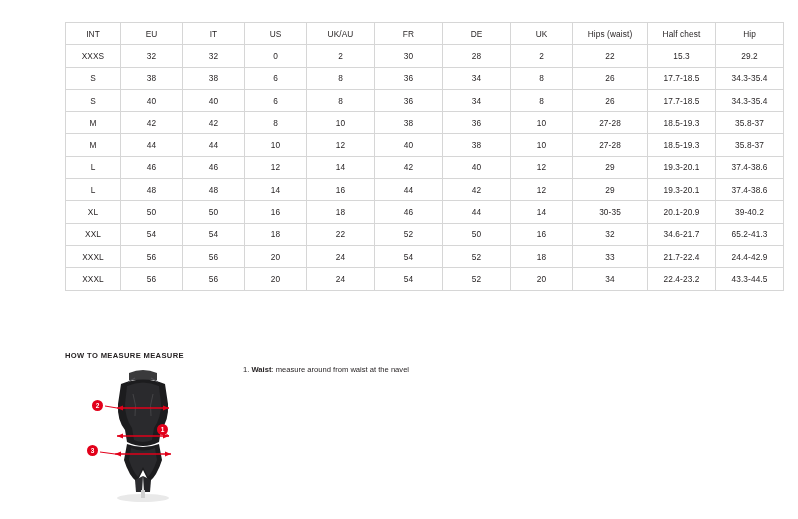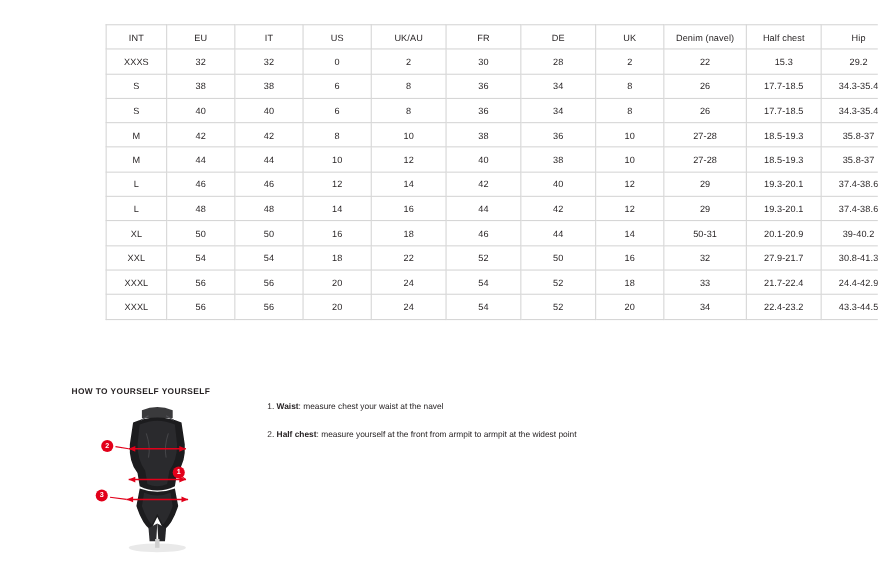--- a/index.html
+++ b/index.html
@@ -15,21 +15,20 @@
     position: relative;
     overflow: hidden;
   }
 
   
   .table-wrap {
     position: absolute;
     left: 65px;
     top: 22px;
     width: 668px;
-    margin-left: 31px;
   }
   table.size-table {
     border-collapse: collapse;
     width: 100%;
     table-layout: fixed;
   }
   table.size-table th,
   table.size-table td {
     border: 1px solid #d6d6d6;
     height: 21.3px;
@@ -140,21 +139,21 @@
     <thead>
       <tr>
         <th>INT</th>
         <th>EU</th>
         <th>IT</th>
         <th>US</th>
         <th>UK/AU</th>
         <th>FR</th>
         <th>DE</th>
         <th>UK</th>
-        <th>Denim (navel)</th>
+        <th>Hips (waist)</th>
         <th>Half chest</th>
         <th>Hip</th>
       </tr>
     </thead>
     <tbody>
       <tr>
         <td>XXXS</td>
         <td>32</td>
         <td>32</td>
         <td>0</td>
@@ -246,36 +245,36 @@
       </tr>
       <tr>
         <td>XL</td>
         <td>50</td>
         <td>50</td>
         <td>16</td>
         <td>18</td>
         <td>46</td>
         <td>44</td>
         <td>14</td>
-        <td>50-31</td>
+        <td>30-35</td>
         <td>20.1-20.9</td>
         <td>39-40.2</td>
       </tr>
       <tr>
         <td>XXL</td>
         <td>54</td>
         <td>54</td>
         <td>18</td>
         <td>22</td>
         <td>52</td>
         <td>50</td>
         <td>16</td>
         <td>32</td>
-        <td>27.9-21.7</td>
-        <td>30.8-41.3</td>
+        <td>34.6-21.7</td>
+        <td>65.2-41.3</td>
       </tr>
       <tr>
         <td>XXXL</td>
         <td>56</td>
         <td>56</td>
         <td>20</td>
         <td>24</td>
         <td>54</td>
         <td>52</td>
         <td>18</td>
@@ -293,21 +292,21 @@
         <td>52</td>
         <td>20</td>
         <td>34</td>
         <td>22.4-23.2</td>
         <td>43.3-44.5</td>
       </tr>
     </tbody>
   </table>
 </div>
 
-<div class="measure-title">HOW TO YOURSELF YOURSELF</div>
+<div class="measure-title">HOW TO MEASURE MEASURE</div>
 
 <div class="measure-block">
 
   <div class="figure-area">
     <svg class="mannequin" width="170" height="140" viewBox="0 0 170 140">
 
       <ellipse cx="78" cy="134" rx="26" ry="4" fill="#e9e9e9"></ellipse>
 
       <path d="M64 16 L64 9 Q78 3 92 9 L92 16 Z" fill="#3a3a3c"></path>
 
@@ -360,20 +359,16 @@
     </svg>
 
     <div class="badge badge-1">1</div>
     <div class="badge badge-2">2</div>
     <div class="badge badge-3">3</div>
   </div>
 
   <div class="notes">
     <div class="note">
       <span class="num">1.</span>
-      <b>Waist</b><span>: measure chest your waist at the navel</span>
-    </div>
-    <div class="note">
-      <span class="num">2.</span>
-      <b>Half chest</b><span>: measure yourself at the front from armpit to armpit at the widest point</span>
+      <b>Waist</b><span>: measure around from waist at the navel</span>
     </div>
   </div>
 </div>
 
 </body></html>

